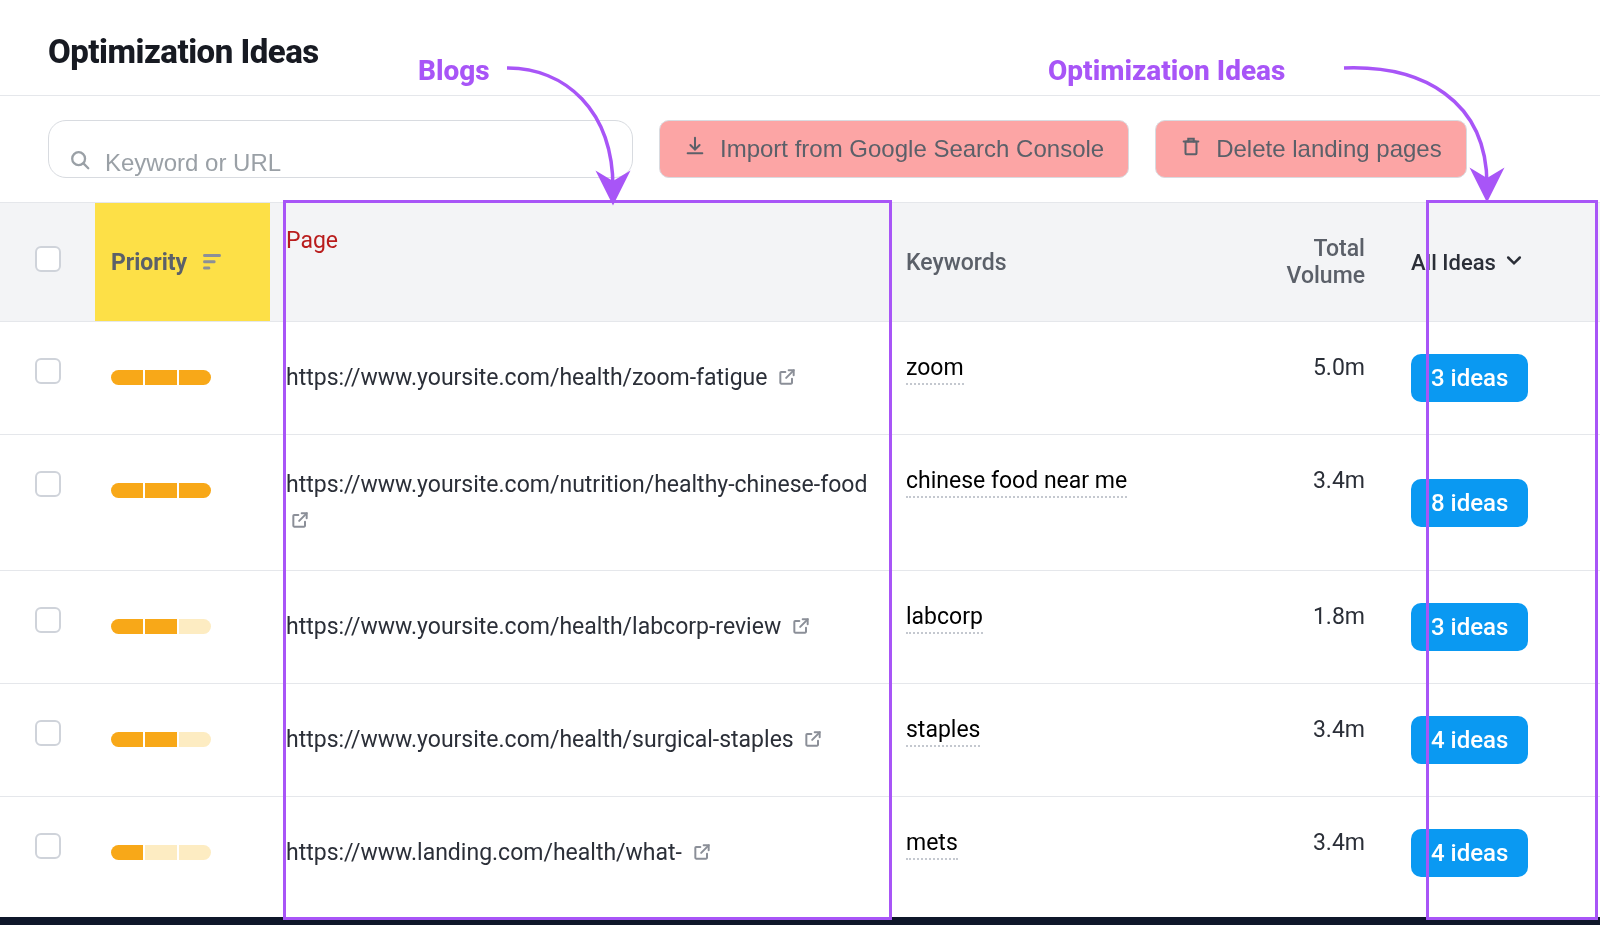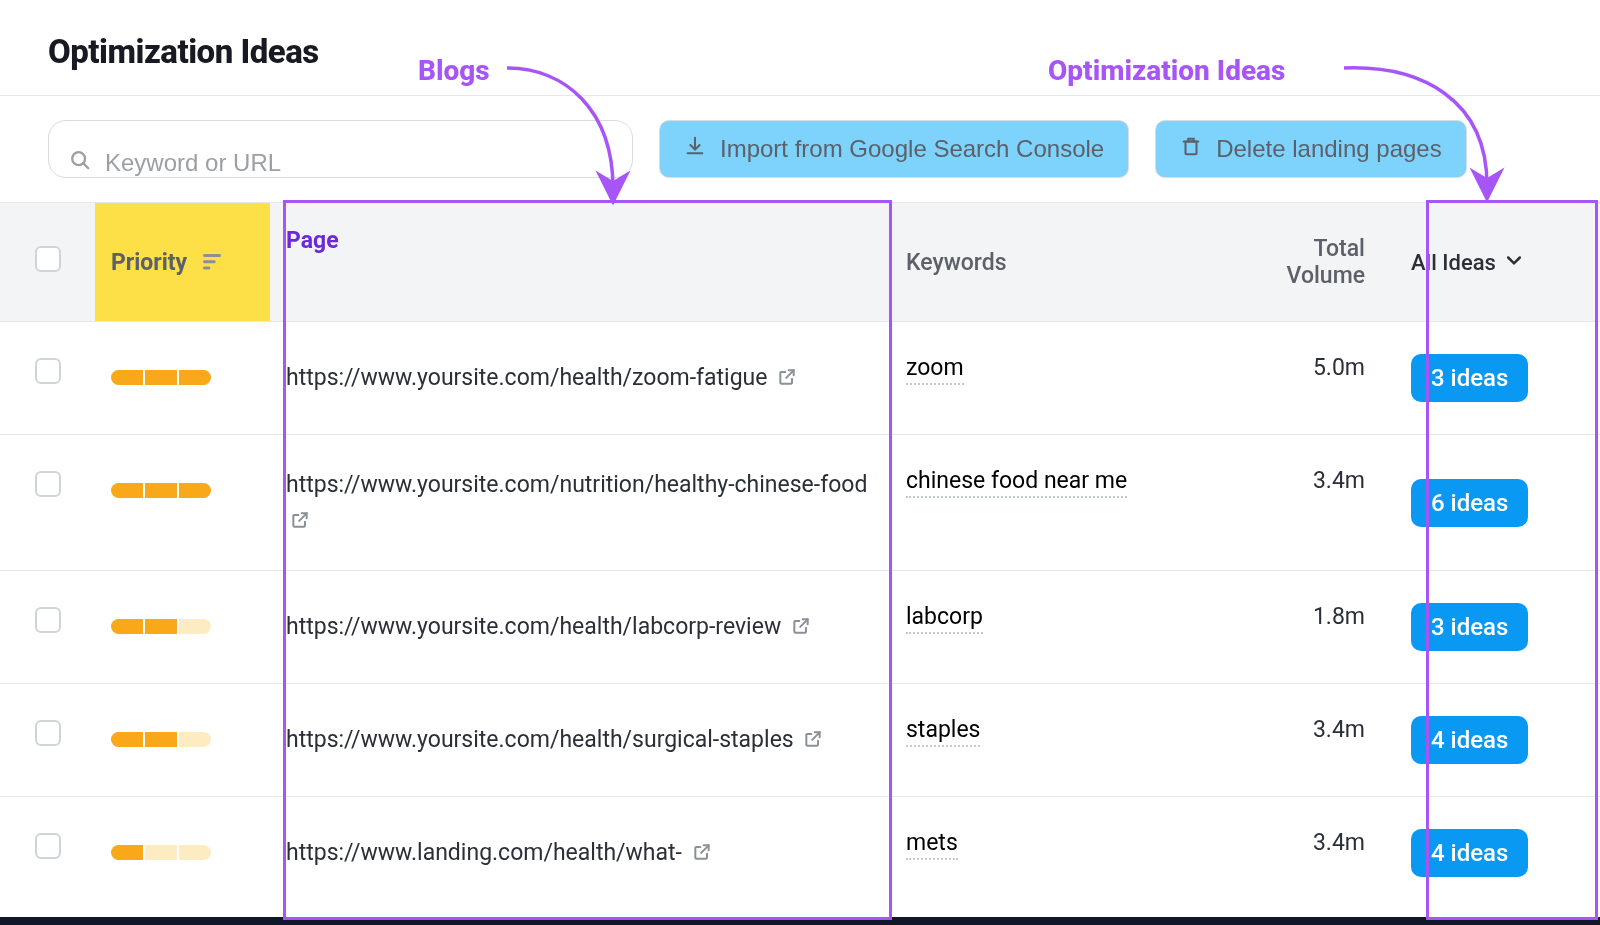--- a/index.html
+++ b/index.html
@@ -57,21 +57,21 @@
   .search-box input::placeholder { color: #9aa0a6; }
 
   .btn {
     display: inline-flex;
     align-items: center;
     gap: 14px;
     height: 58px;
     padding: 0 24px;
     border: 1.5px solid #d8dbe0;
     border-radius: 10px;
-    background: #7dd3fc;
+    background: #fca5a5;
     color: #5b6069;
     font-size: 24px;
     cursor: pointer;
     white-space: nowrap;
   }
   .btn .ico { color: #6b7280; }
 
   
   .table-wrap {
     border-top: 1px solid #e5e7eb;
@@ -104,21 +104,21 @@
   tbody tr:last-child td { border-bottom: none; }
 
   col.col-check    { width: 95px;  }
   col.col-priority { width: 175px; }
   col.col-page     { width: 620px; }
   col.col-keywords { width: 335px; }
   col.col-volume   { width: 170px; }
   col.col-ideas    { width: 205px; }
 
   th.priority-th { background: #fde047; font-weight: 700; }
-  th.page-th     { font-weight: 700; color:#6d28d9; vertical-align: top; padding-top: 24px;}
+  th.page-th     { font-weight: 400; color:#b91c1c; vertical-align: top; padding-top: 24px;}
   th.vol-th      { text-align: right; padding-right: 30px; }
   th.ideas-th    { font-weight: 500; color:#2b2f38; }
 
   .sort-icon { margin-left: 10px; color:#8b8f98; }
 
   .chk {
     width: 26px; height: 26px;
     border: 2.5px solid #cfd3da;
     border-radius: 6px;
     display: inline-block;
@@ -366,21 +366,21 @@
                 </svg></span>
       </span>
     </td>
     <td style="vertical-align:top;">
       <span class="kw">chinese food near me</span>
     </td>
     <td class="vol-cell" style="vertical-align:top;">
       <span>3.4m</span>
     </td>
     <td>
-      <span class="ideas-pill">6 ideas</span>
+      <span class="ideas-pill">8 ideas</span>
     </td>
         </tr>
         <tr>
     <td class="check-cell" style="vertical-align:top;padding-top:36px;">
       <span class="chk"></span>
     </td>
     <td style="vertical-align:top;padding-top:42px;">
       <span class="priority-bar p-23">
               <span></span>
               <span></span>

